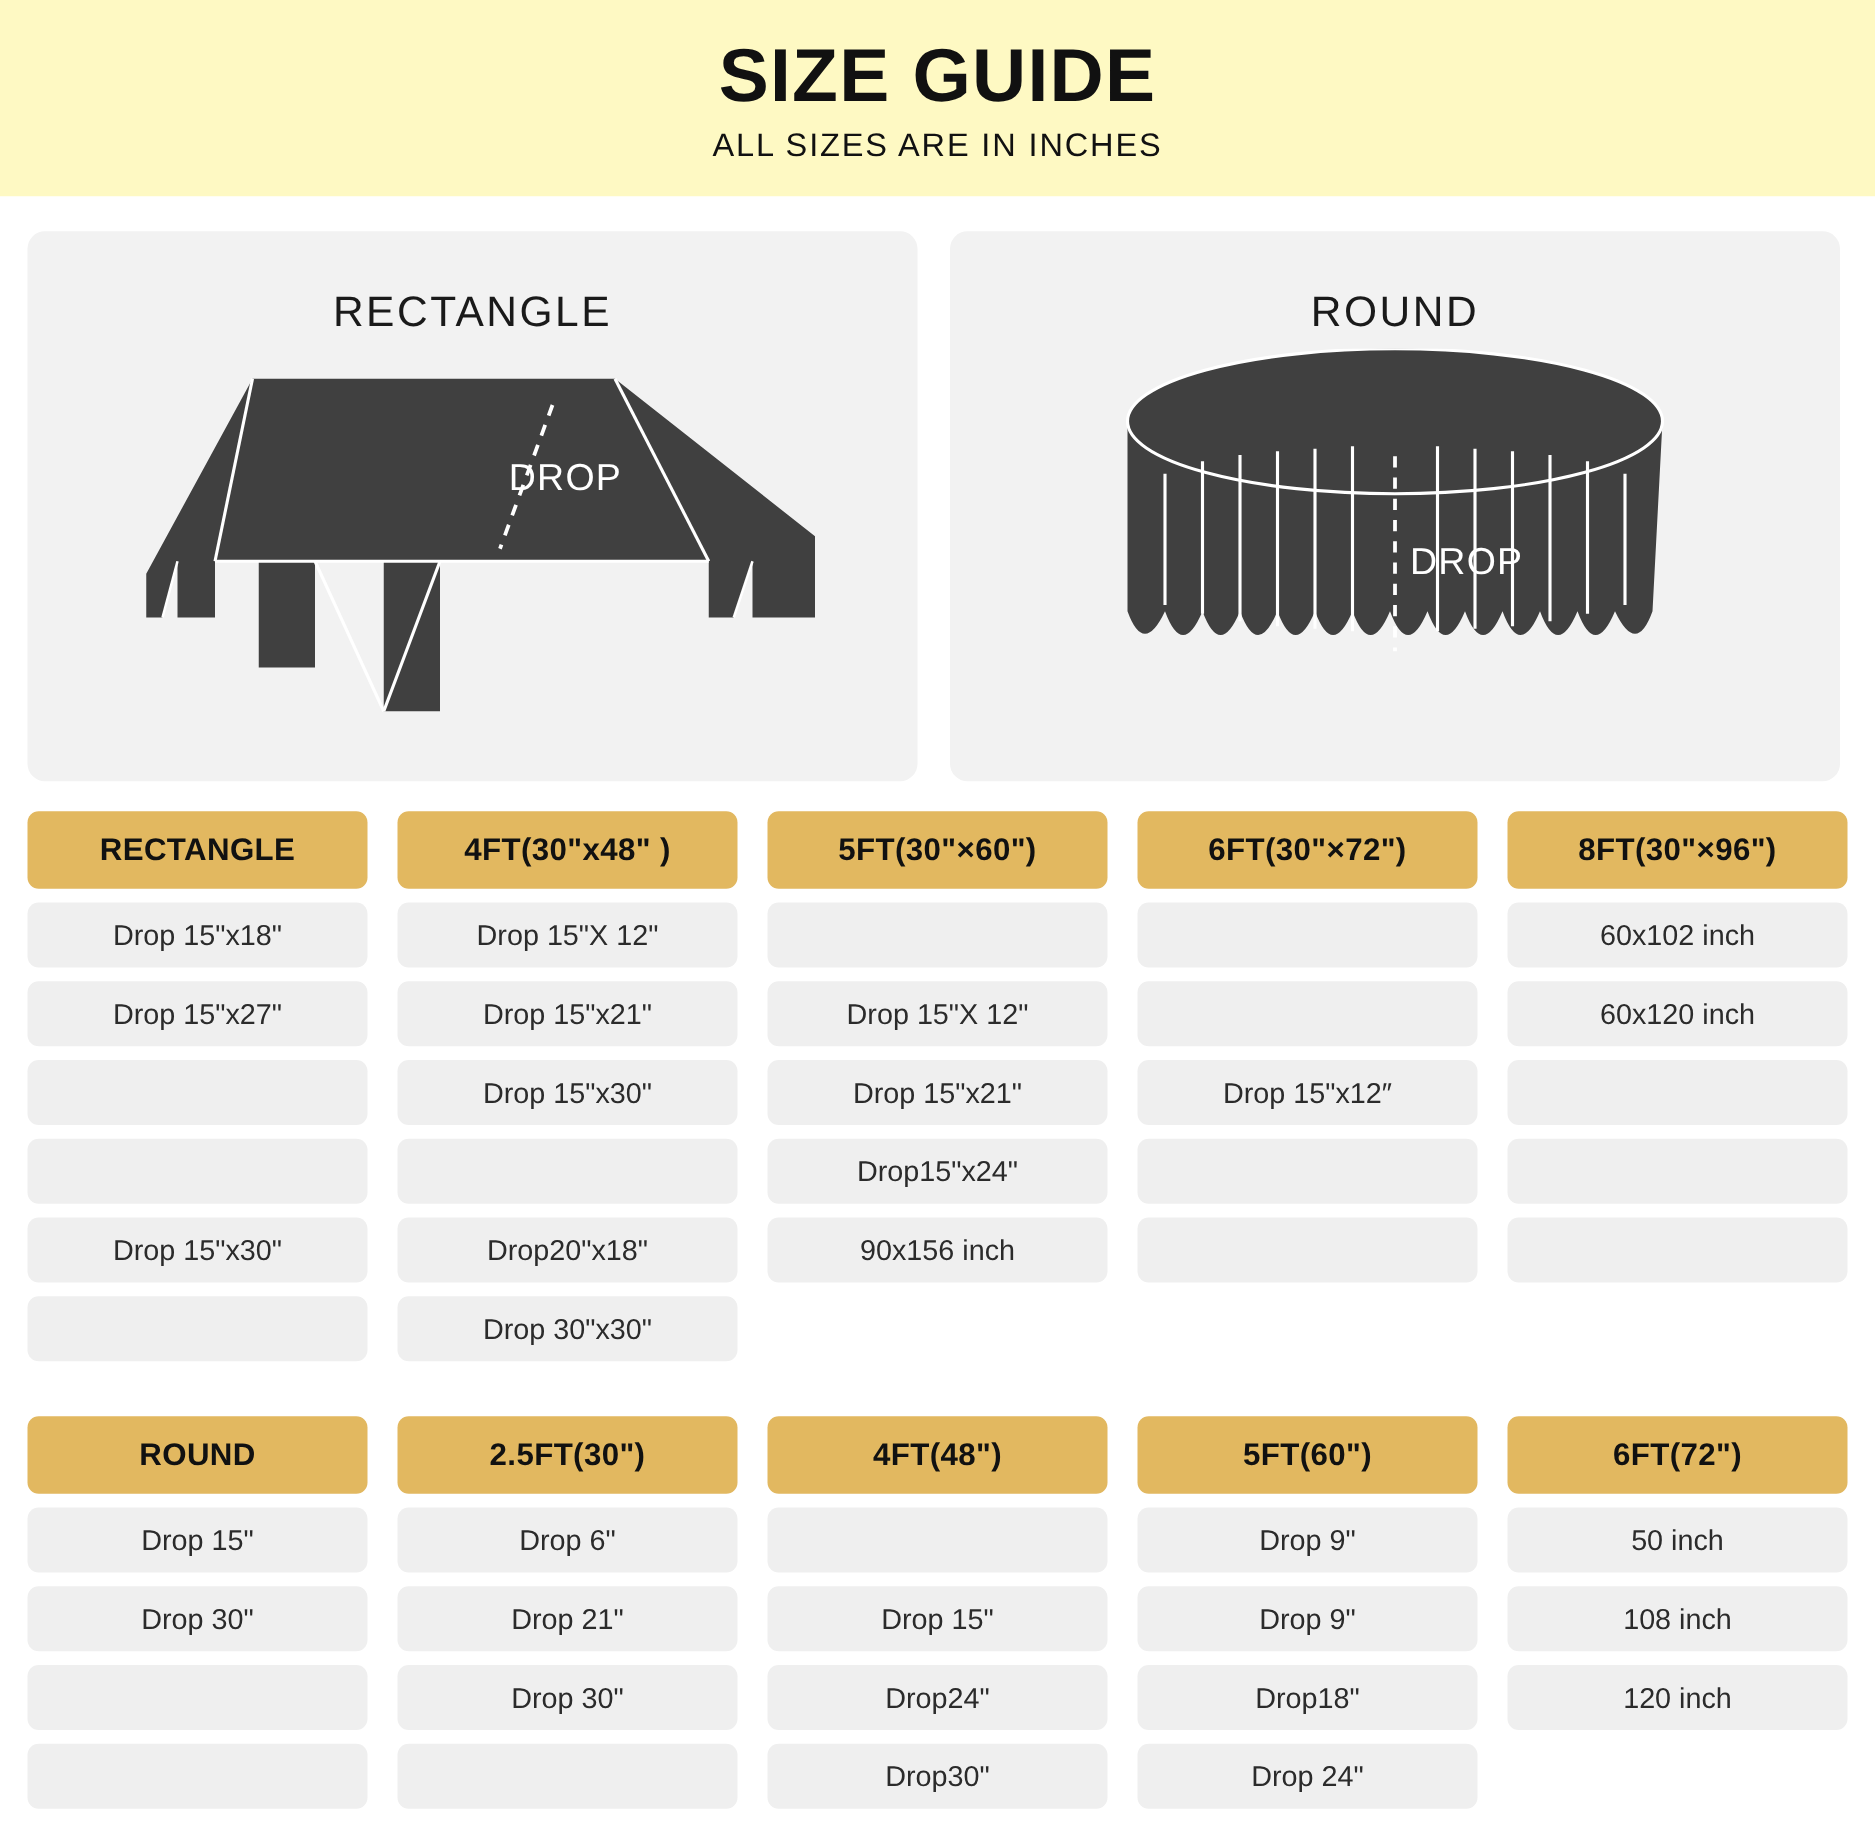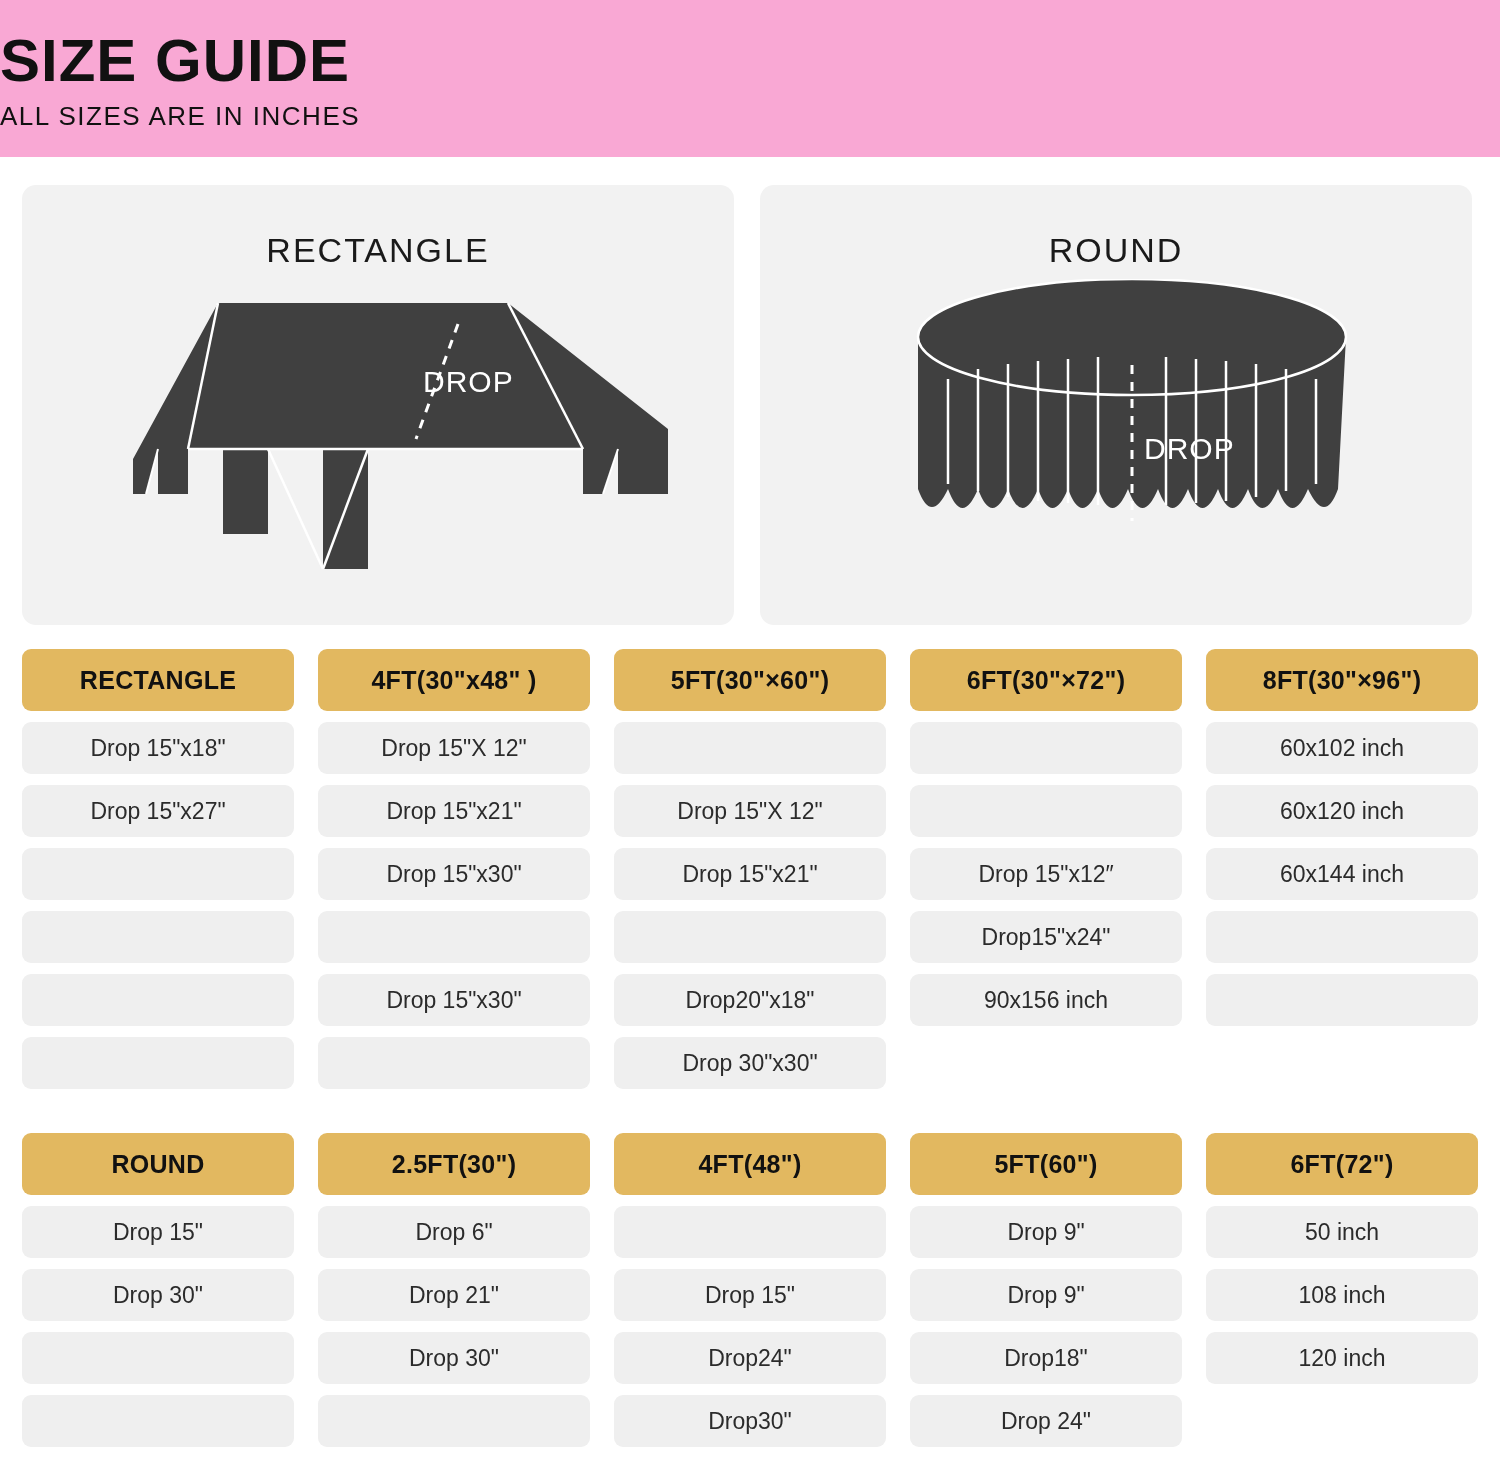--- a/index.html
+++ b/index.html
@@ -17,26 +17,27 @@
 
   .page {
     position: relative;
     width: 1500px;
     height: 1471px;
     box-sizing: border-box;
   }
 
   
   .header {
-    background: #f9a8d4;
+    background: #fef9c3;
     width: 100%;
     height: 157px;
     box-sizing: border-box;
     display: flex;
     flex-direction: column;
+    align-items: center;
     justify-content: center;
     padding-top: 6px;
   }
   .header-title {
     font-size: 60px;
     font-weight: 700;
     letter-spacing: 1px;
     line-height: 1.0;
     color: #111111;
   }
@@ -66,21 +67,21 @@
   .illus-label {
     text-align: center;
     font-size: 34px;
     letter-spacing: 2px;
     color: #1a1a1a;
     padding-top: 46px;
     font-weight: 400;
   }
   .illus-svg-wrap {
     position: absolute;
-    left: 16px;
+    left: 0;
     top: 94px;
     width: 100%;
     height: 340px;
   }
   .drop-label {
     font-size: 30px;
     fill: #ffffff;
     letter-spacing: 1px;
   }
 
@@ -218,21 +219,20 @@
       <div class="cell">Drop 15"x21"</div>
       <div class="cell">Drop 15"X 12"</div>
       <div class="cell empty"></div>
 
       <div class="cell">60x120 inch</div>
       <div class="cell empty"></div>
       <div class="cell">Drop 15"x30"</div>
       <div class="cell">Drop 15"x21"</div>
       <div class="cell">Drop 15"x12″</div>
 
-      <div class="cell">60x144 inch</div>
       <div class="cell empty"></div>
       <div class="cell empty"></div>
       <div class="cell empty"></div>
       <div class="cell">Drop15"x24"</div>
 
       <div class="cell empty"></div>
       <div class="cell empty"></div>
       <div class="cell">Drop 15"x30"</div>
       <div class="cell">Drop20"x18"</div>
 

